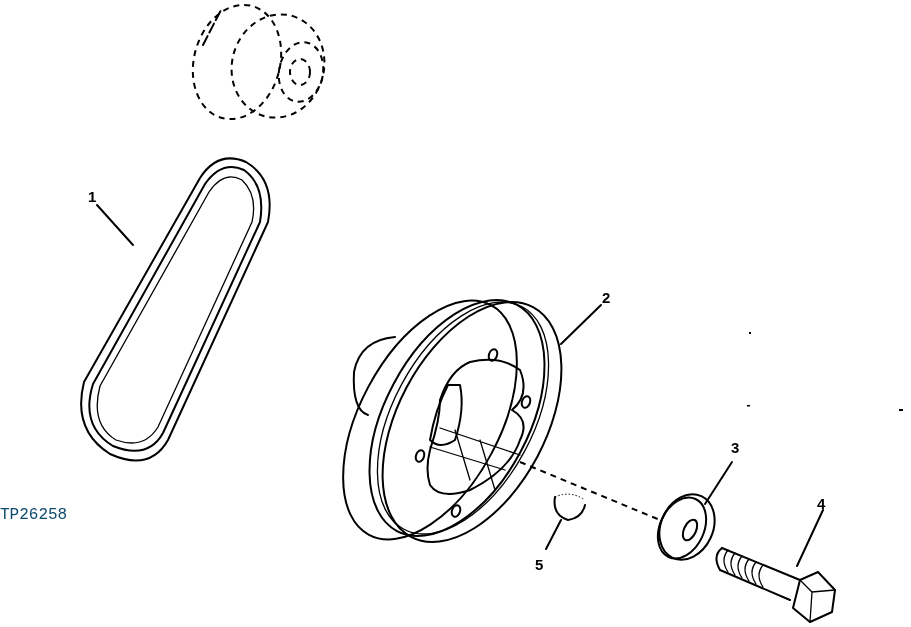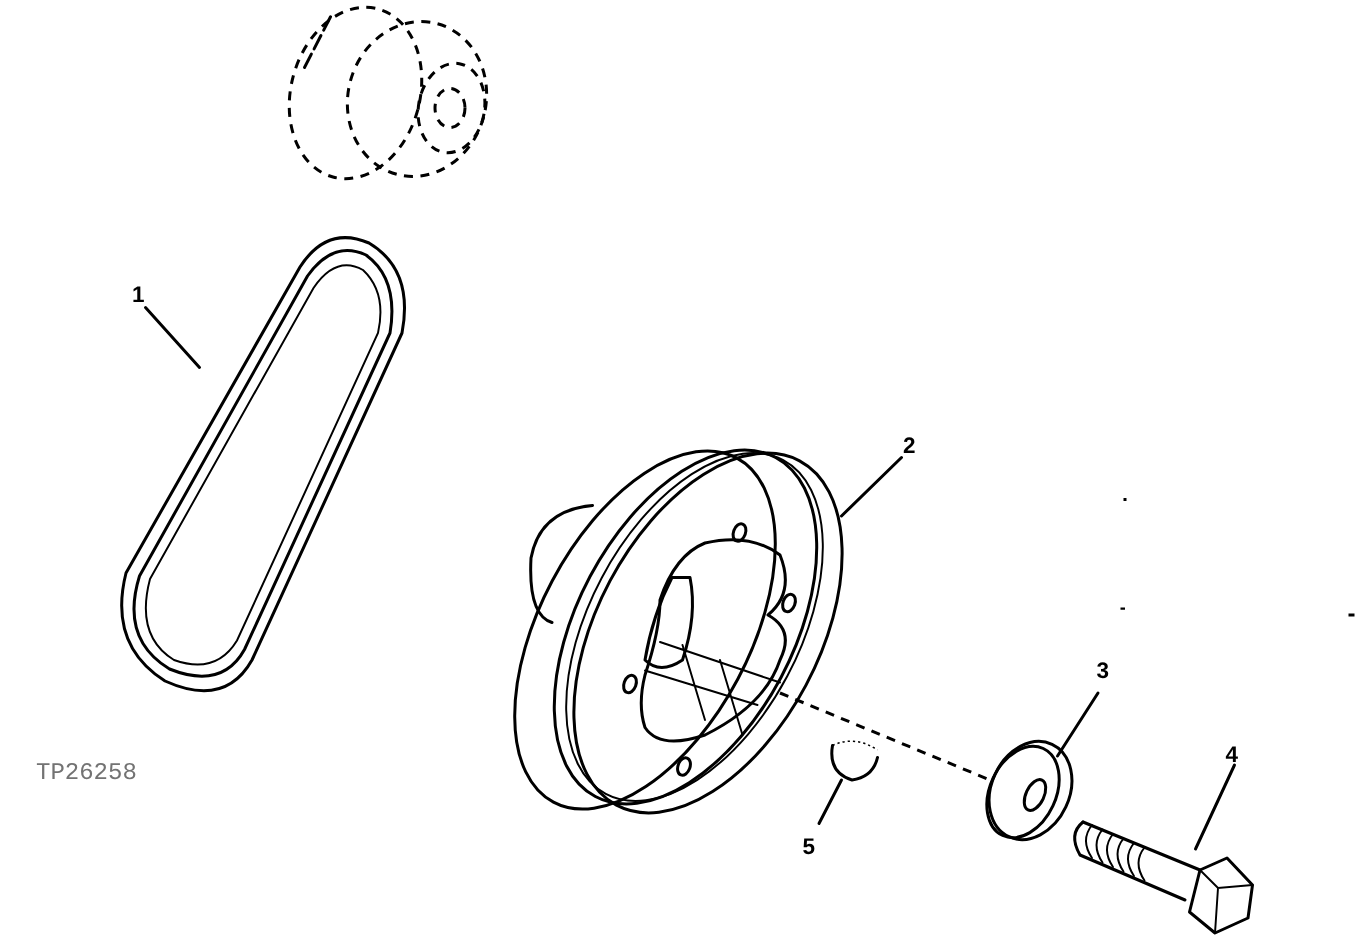--- a/index.html
+++ b/index.html
@@ -2,21 +2,21 @@
 <html><head>
 <meta charset="utf-8">
 <style>
   html, body { margin: 0; padding: 0; background: #ffffff; }
   body { width: 911px; height: 627px; position: relative; overflow: hidden;
          font-family: "Liberation Sans", sans-serif; }
   #canvas { position: absolute; left: 0; top: 0; width: 911px; height: 627px; }
   .callout { position: absolute; font-family: "Liberation Sans", sans-serif;
              font-weight: bold; font-size: 15px; color: #000; line-height: 1; }
   .figure-id { position: absolute; font-family: "Liberation Mono", monospace;
-               font-size: 16px; color: #737373; letter-spacing: 0px; margin-left: 24px; }
+               font-size: 16px; color: #0c4a6e; letter-spacing: 0px; }
   svg .ink { stroke: #000; fill: none; stroke-width: 2; stroke-linecap: round; stroke-linejoin: round; }
   svg .thin { stroke: #000; fill: none; stroke-width: 1.3; stroke-linecap: round; }
   svg .dash { stroke: #000; fill: none; stroke-width: 2; stroke-dasharray: 6 5; }
   svg .dot { stroke: #000; fill: none; stroke-width: 1; stroke-dasharray: 1.5 2; }
 </style>
 </head>
 <body>
 
 <div id="canvas">
   <svg width="911" height="627" viewBox="0 0 911 627" xmlns="http://www.w3.org/2000/svg">

